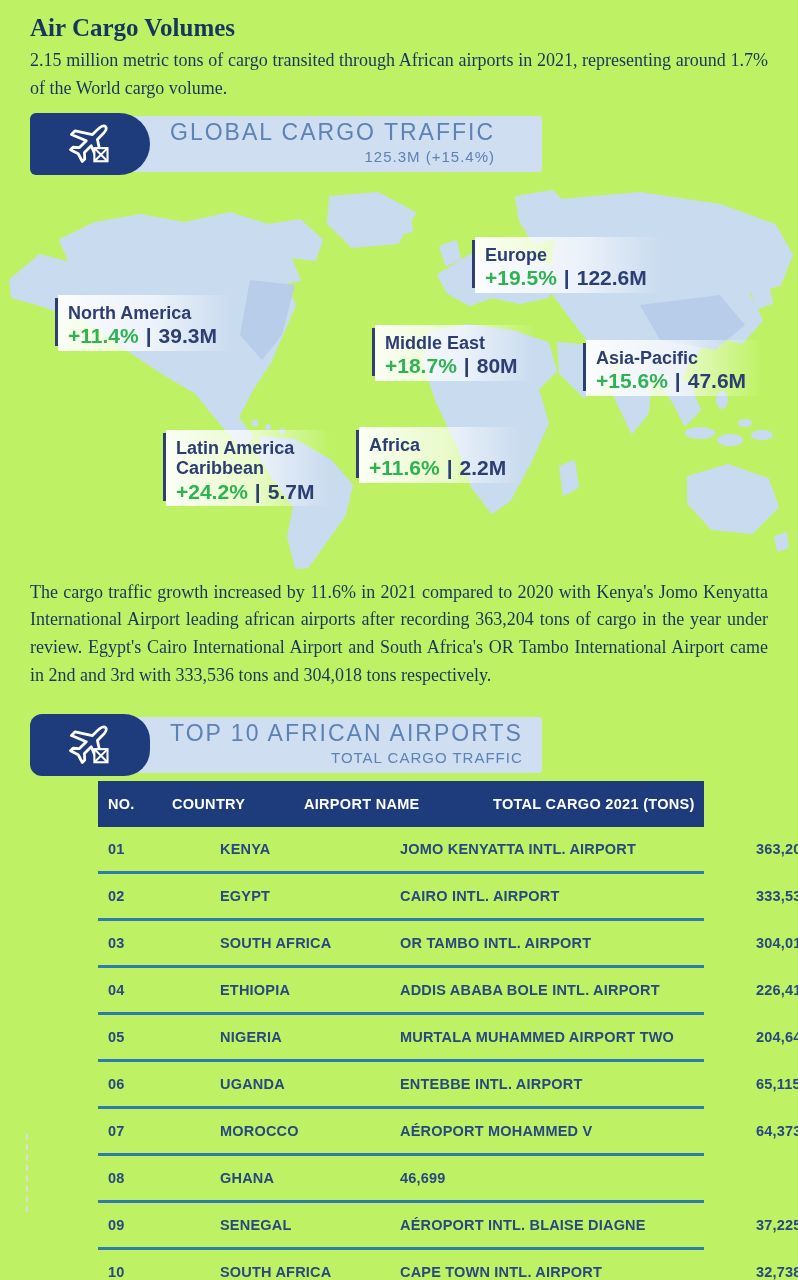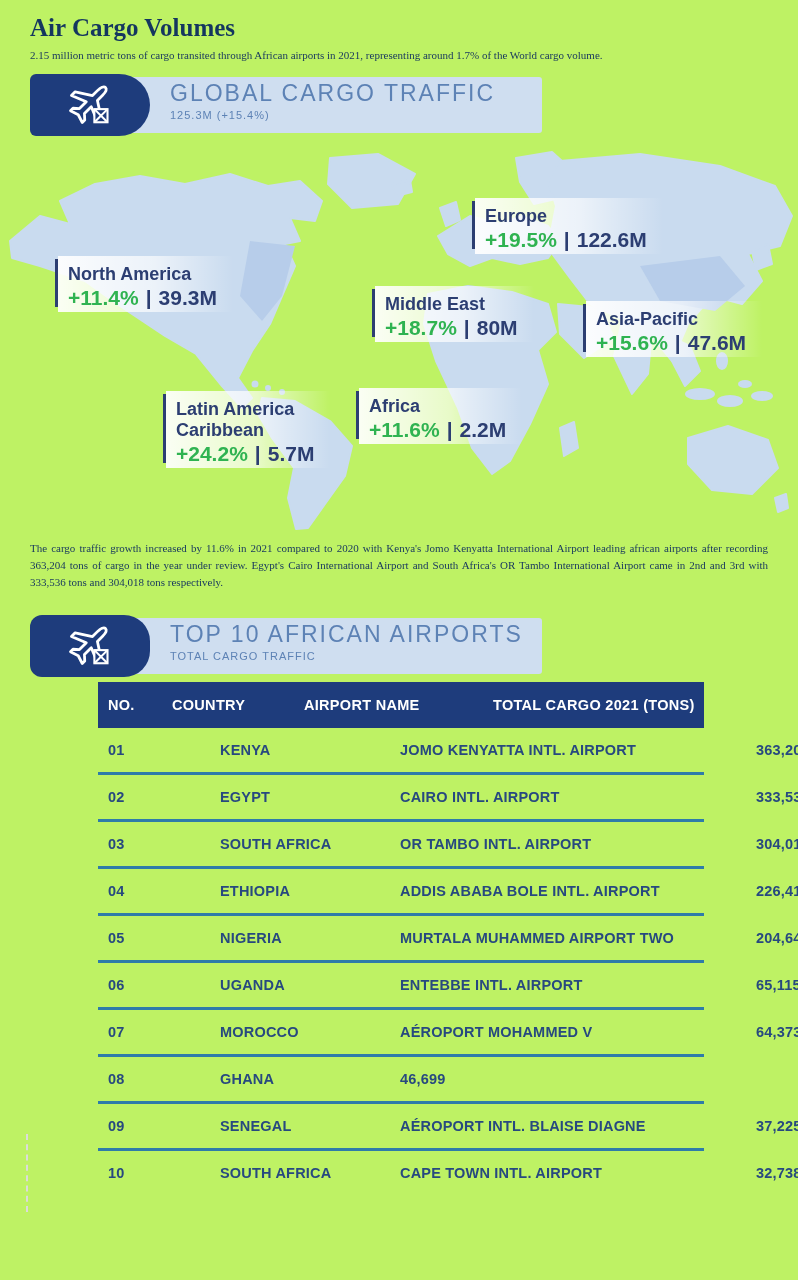--- a/index.html
+++ b/index.html
@@ -3,37 +3,37 @@
 <meta charset="utf-8">
 <style>
   html,body{margin:0;padding:0;background:#ffffff;}
   .page{position:relative;width:798px;height:1280px;background:#bef264;overflow:hidden;
         font-family:"Liberation Sans",sans-serif;}
   .content{padding:14px 30px 0 30px;}
 
   
   .doc-title{font-family:"Liberation Serif",serif;font-weight:bold;font-size:25px;
              color:#14365f;margin:0;line-height:1.15;}
-  .doc-par{font-family:"Liberation Serif",serif;font-size:11px;color:#16365e;
+  .doc-par{font-family:"Liberation Serif",serif;font-size:18px;color:#16365e;
            line-height:1.55;text-align:justify;margin:4px 0 0 0;}
   .doc-par.second{margin-top:9px;}
 
   
-  .banner{position:relative;width:512px;height:62px;}
+  .banner{position:relative;width:512px;height:62px;text-align:right;}
   .banner1{margin-top:10px;}
   .banner2{margin-top:24px;}
   .banner-bar{position:absolute;left:10px;top:3px;right:0;bottom:3px;background:#cfdef0;
               border-radius:3px;}
   .banner-badge{position:absolute;left:0;top:0;width:120px;height:62px;background:#1e3c7c;
                 display:flex;align-items:center;justify-content:center;}
   .badge-pill{border-radius:6px 31px 31px 6px;}
   .badge-round{border-radius:12px 26px 26px 12px;}
   .banner-text{position:absolute;left:140px;top:7px;}
   .banner-title{font-size:23px;font-weight:400;letter-spacing:2px;color:#5d82b5;line-height:1.1;}
-  .banner-sub{font-size:11px;font-weight:500;letter-spacing:1px;color:#5d82b5;margin-top:3px;}
+  .banner-sub{font-size:15px;font-weight:500;letter-spacing:1px;color:#5d82b5;margin-top:3px;}
 
   
   .map-wrap{position:relative;width:798px;height:385px;margin:10px 0 0 -30px;}
   .map-wrap svg.world{position:absolute;left:0;top:0;}
   .map-label{position:absolute;display:flex;align-items:stretch;}
   .map-label .tick{width:3px;background:#2c3e72;margin:3px 0 5px 0;}
   .label-body{padding:8px 16px 2px 10px;
       background:linear-gradient(90deg,rgba(255,255,255,.93) 0%,rgba(255,255,255,.65) 55%,rgba(255,255,255,0) 100%);}
   .region-name{font-size:18px;font-weight:700;color:#2c3e72;line-height:1.16;}
   .region-values{font-size:21px;font-weight:700;line-height:1.2;margin-top:0;white-space:nowrap;}

